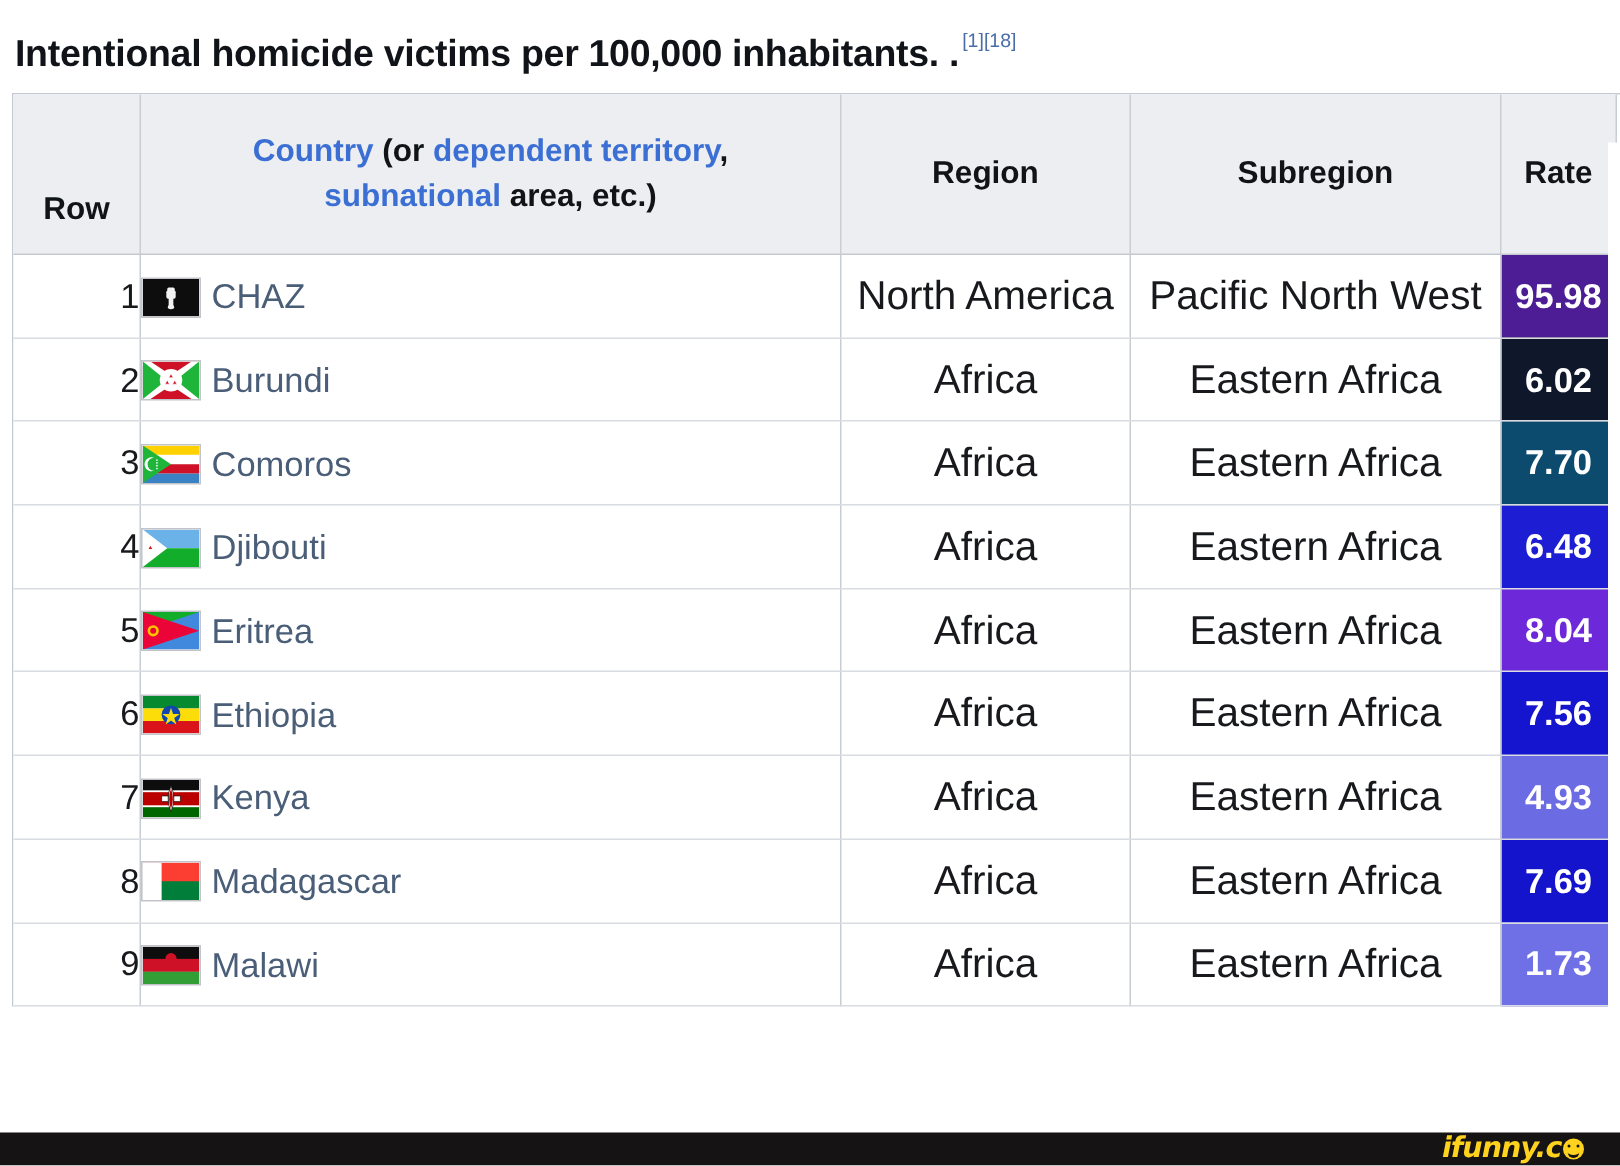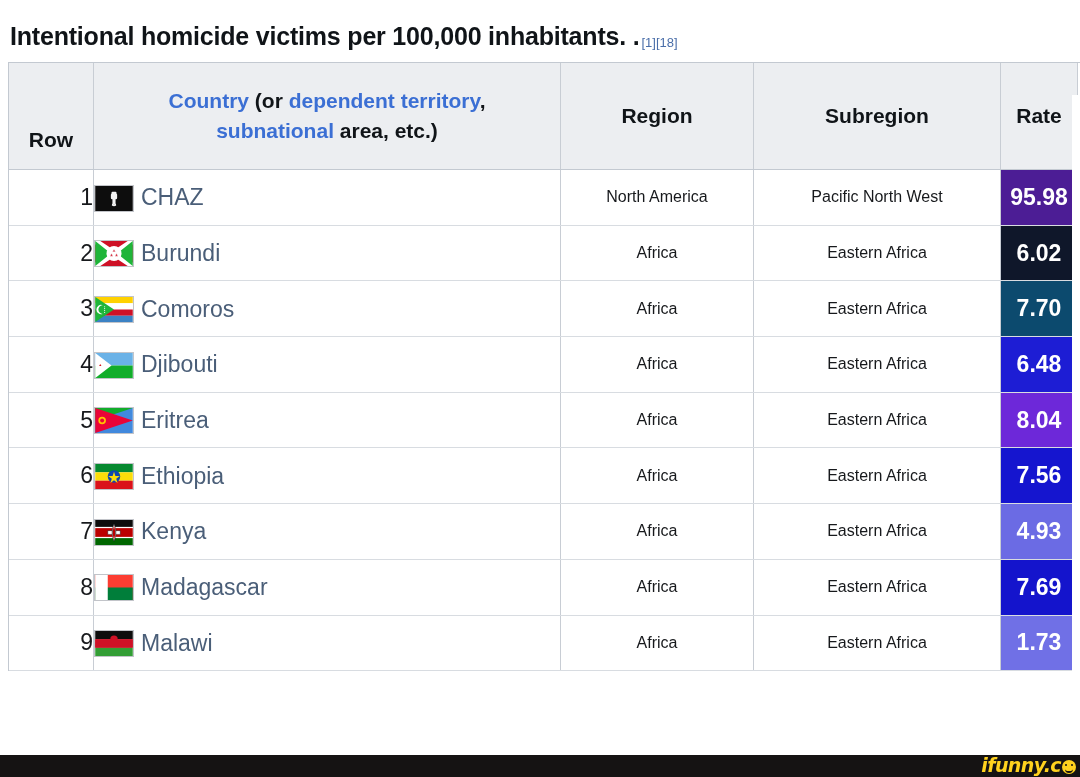--- a/index.html
+++ b/index.html
@@ -30,21 +30,20 @@
     vertical-align: middle;
   }
   .caption-refs {
     font-size: 13px;
     color: #4a6ea9;
     vertical-align: top;
     position: relative;
     top: -3px;
     margin-left: 2px;
     display: inline-block;
-    margin-top: 16px;
   }
 
   
   .table-wrap {
     margin: 0 0 0 8px;
     width: 1072px;
     border-top: 1px solid #c3c9d1;
     border-left: 1px solid #c3c9d1;
     box-sizing: border-box;
   }
@@ -98,21 +97,21 @@
     padding-left: 10px;
     font-size: 23px;
     white-space: nowrap;
   }
   td.cell-country .cname {
     color: #4a5e78;
     vertical-align: middle;
   }
   td.cell-region, td.cell-subregion {
     text-align: center;
-    font-size: 16px;
+    font-size: 27px;
     color: #17191c;
   }
   td.cell-rate {
     text-align: center;
     font-size: 23px;
     font-weight: bold;
     color: #ffffff;
     border-right: 1px solid #c8cdd4;
     border-bottom-color: rgba(255,255,255,.28);
   }
@@ -136,21 +135,21 @@
   .ifunny-bar {
     position: absolute;
     left: 0;
     top: 755px;
     width: 1080px;
     height: 22px;
     background: #151313;
   }
   .ifunny-logo {
     position: absolute;
-    right: 4px;
+    right: 24px;
     top: -1px;
     font-family: "DejaVu Sans", sans-serif;
     font-size: 19px;
     font-weight: bold;
     font-style: italic;
     color: #ffd21e;
     letter-spacing: -0.6px;
     line-height: 22px;
   }
   .ifunny-smiley {

